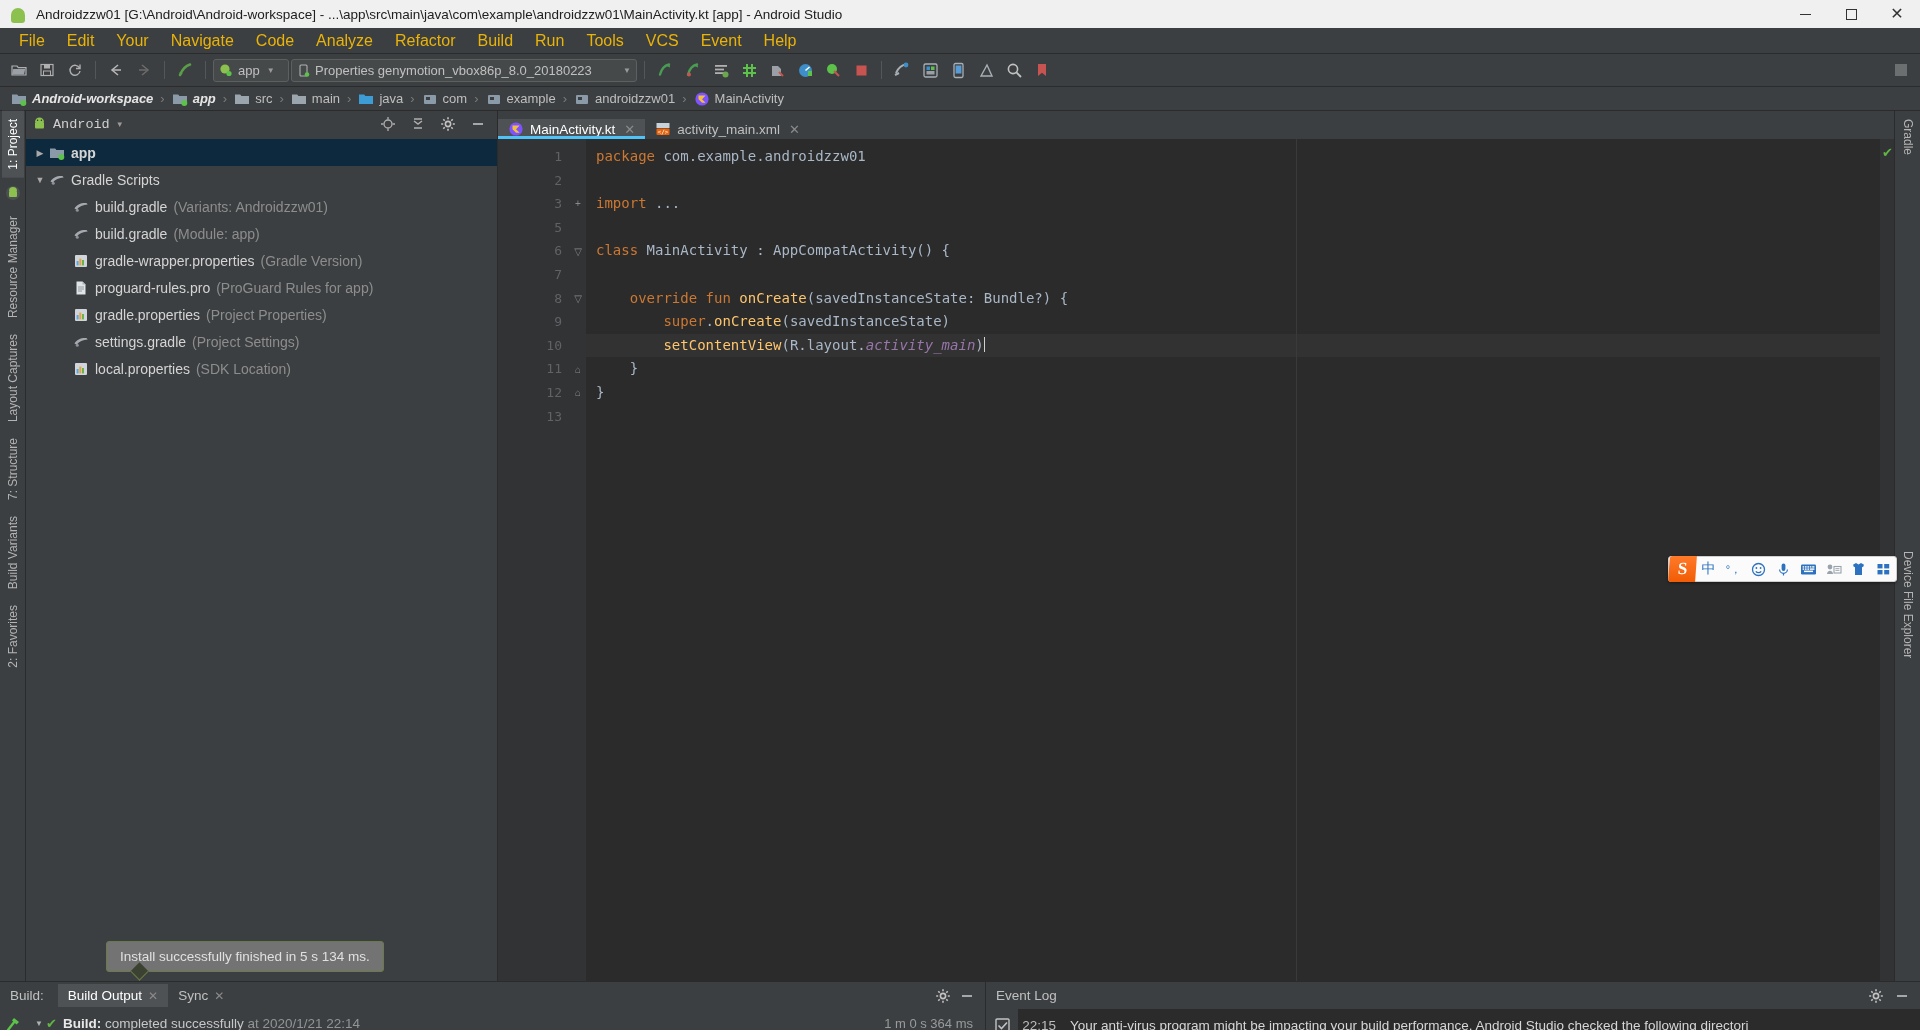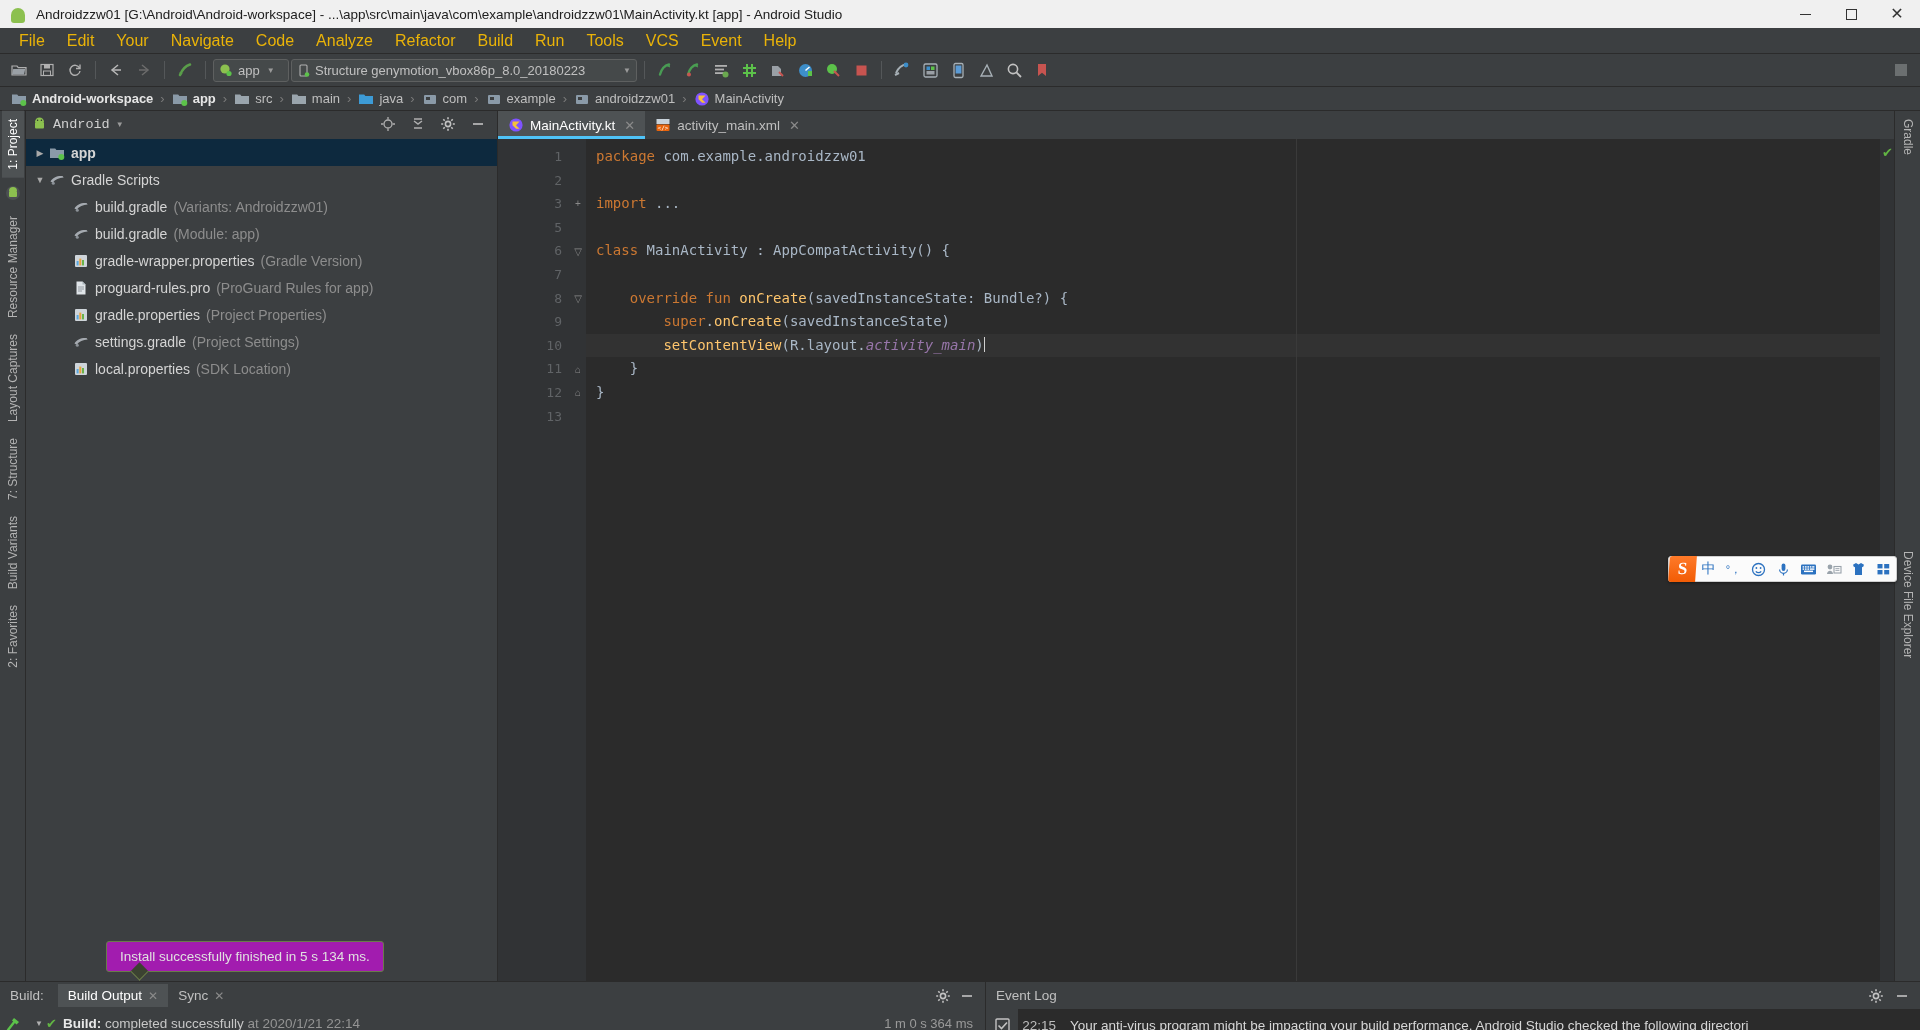--- a/index.html
+++ b/index.html
@@ -29,21 +29,21 @@
   .toolbar{height:33px;background:#3c3f41;display:flex;align-items:center;padding:0 6px;gap:2px;border-bottom:1px solid #2b2b2b;position:relative;}
   .tbi{width:26px;height:25px;display:flex;align-items:center;justify-content:center;border-radius:3px;cursor:default;}
   .tsep{width:1px;height:18px;background:#545759;margin:0 5px;}
   .combo{height:23px;border:1px solid #5e6060;border-radius:3px;background:#45494a;display:flex;align-items:center;padding:0 5px;gap:5px;color:#c0c0c0;font-size:13px;cursor:default;}
   .combo .caret{font-size:8px;color:#9a9a9a;margin-left:2px;}
   .spacer{flex:1 1 auto;}
 
   
   .crumbbar{height:24px;background:#3c3f41;display:flex;align-items:center;padding-left:8px;gap:2px;border-bottom:1px solid #2b2b2b;}
   .crumb{display:flex;align-items:center;gap:5px;color:#bfbfbf;font-size:13px;padding:1px 3px;cursor:default;}
-  .crumb.bold{color:#e6e6e6;font-weight:bold;}
+  .crumb.bold{color:#e6e6e6;font-weight:bold;font-style:italic;}
   .crumb-sep{color:#7a7a7a;font-size:13px;padding:0 2px;}
 
   
   .workspace{display:flex;height:calc(1030px - 28px - 26px - 33px - 24px - 25px - 24px);}
   .leftrail,.rightrail{width:26px;background:#3c3f41;display:flex;flex-direction:column;align-items:center;border-right:1px solid #2b2b2b;}
   .rightrail{border-right:none;border-left:1px solid #2b2b2b;}
   .vtab{writing-mode:vertical-rl;transform:rotate(180deg);font-size:12px;color:#b4b4b4;padding:8px 4px;cursor:default;white-space:nowrap;}
   .vtab.sel{background:#4e5254;color:#fff;}
   .vtab-top{writing-mode:vertical-rl;font-size:12px;color:#b4b4b4;padding:8px 4px;cursor:default;white-space:nowrap;}
   .rail-icon{width:20px;height:20px;margin:5px 0;display:flex;align-items:center;justify-content:center;}
@@ -59,21 +59,21 @@
   .trow.sel{background:#0d293e;}
   .trow .arrow{width:16px;flex:0 0 16px;text-align:center;font-size:9px;color:#a9a9a9;}
   .trow .ico{width:18px;flex:0 0 18px;margin-right:5px;display:flex;align-items:center;justify-content:center;}
   .trow .lbl{color:#d4d4d4;}
   .trow .lbl.b{font-weight:bold;}
   .trow .sub{color:#8d8d8d;margin-left:6px;}
 
   
   .editorpane{flex:1 1 auto;display:flex;flex-direction:column;min-width:0;background:#2b2b2b;}
   .tabstrip{height:28px;background:#3c3f41;display:flex;align-items:flex-end;}
-  .etab{height:28px;display:flex;align-items:center;gap:6px;padding:0 10px;font-size:13.5px;color:#bfbfbf;cursor:default;position:relative;}
+  .etab{height:20px;display:flex;align-items:center;gap:6px;padding:0 10px;font-size:13.5px;color:#bfbfbf;cursor:default;position:relative;}
   .etab.active{background:#4e5254;color:#fff;}
   .etab.active::after{content:"";position:absolute;left:0;right:0;bottom:0;height:3px;background:#4fc3f7;}
   .etab .x{color:#8b8b8b;font-size:13px;margin-left:3px;}
   .editor{flex:1 1 auto;display:flex;background:#2b2b2b;position:relative;overflow:hidden;}
   .gutter{width:72px;flex:0 0 72px;background:#313335;text-align:right;padding-top:6px;position:relative;}
   .gline{height:23.6px;font-family:"DejaVu Sans Mono",monospace;font-size:13px;color:#606366;padding-right:8px;line-height:23.6px;position:relative;}
   .folds{width:16px;flex:0 0 16px;background:#313335;padding-top:6px;}
   .fold{height:23.6px;display:flex;align-items:center;justify-content:center;color:#8a8a8a;font-size:10px;}
   .code{flex:1 1 auto;padding-top:6px;font-family:"DejaVu Sans Mono",monospace;font-size:14px;position:relative;}
   .cline{height:23.6px;line-height:23.6px;white-space:pre;padding-left:10px;}
@@ -110,21 +110,21 @@
   .ew-hdr{height:27px;display:flex;align-items:center;padding:0 10px;font-size:13.5px;color:#c0c0c0;}
   .ew-hdr .icons{margin-left:auto;display:flex;gap:10px;align-items:center;}
   .ew-body{flex:1 1 auto;display:flex;background:#2b2b2b;position:relative;overflow:hidden;}
   .ew-rail{width:32px;flex:0 0 32px;background:#3c3f41;display:flex;flex-direction:column;align-items:center;padding-top:8px;gap:16px;}
   .ew-content{flex:1 1 auto;padding:6px 0 0 0;overflow:hidden;position:relative;}
   .ev-line{display:flex;font-size:13.5px;line-height:21px;color:#d6d6d6;white-space:nowrap;}
   .ev-time{width:48px;flex:0 0 48px;text-align:right;color:#bdbdbd;padding-right:10px;}
   .ev-txt{padding-left:4px;}
 
   
-  .tooltip{position:absolute;left:106px;top:941px;background:#a21caf;border:1px solid #6a7b4a;color:#e0e0e0;font-size:13.5px;padding:7px 13px;border-radius:3px;z-index:40;text-align:right;}
+  .tooltip{position:absolute;left:106px;top:941px;background:#737373;border:1px solid #6a7b4a;color:#e0e0e0;font-size:13.5px;padding:7px 13px;border-radius:3px;z-index:40;text-align:right;}
   .tooltip::after{content:"";position:absolute;left:26px;bottom:-7px;width:12px;height:12px;background:#3b4231;border-right:1px solid #6a7b4a;border-bottom:1px solid #6a7b4a;transform:rotate(45deg);}
 
   
   .sogou{position:absolute;left:1668px;top:556px;height:26px;background:#fbfbfb;border:1px solid #cfcfcf;border-radius:3px;display:flex;align-items:center;z-index:60;box-shadow:0 1px 3px rgba(0,0,0,.4);}
   .sg-logo{width:27px;height:26px;background:linear-gradient(180deg,#ff7a29,#f25c05);color:#fff;font-weight:bold;font-size:17px;display:flex;align-items:center;justify-content:center;border-radius:3px 0 0 3px;font-family:"Liberation Serif",serif;transform:skewX(-4deg);}
   .sg-btn{width:25px;height:26px;display:flex;align-items:center;justify-content:center;color:#2c72c0;font-size:14px;}
   .sg-btn.gray{color:#9aa3ab;}
 
   svg{display:block;}
 </style>
@@ -210,21 +210,21 @@
         <circle cx="10" cy="10.5" r="2.6" fill="#5cc24a"></circle>
       </svg>
     <span>app</span>
     <span class="caret">▼</span>
   </div>
   <div class="combo" style="min-width:346px;">
     <svg width="13" height="13" viewBox="0 0 13 13">
         <rect x="3" y="1" width="7" height="11" rx="1" fill="none" stroke="#b0b0b0" stroke-width="1.1"></rect>
         <circle cx="10" cy="10.5" r="2.3" fill="#5cc24a"></circle>
       </svg>
-    <span>Structure genymotion_vbox86p_8.0_20180223</span>
+    <span>Properties genymotion_vbox86p_8.0_20180223</span>
     <span class="caret" style="margin-left:auto;">▼</span>
   </div>
   <div class="tsep"></div>
   <div class="tbi">
     <svg width="18" height="18" viewBox="0 0 18 18">
         <path d="M4 13.5C5.5 8 8.5 4.5 13 3.4" fill="none" stroke="#499c54" stroke-width="2.4" stroke-linecap="round"></path>
         <path d="M13.5 3l.6 3.4-3.2-1.1z" fill="#499c54"></path>
       </svg>
   </div>
   <div class="tbi">

